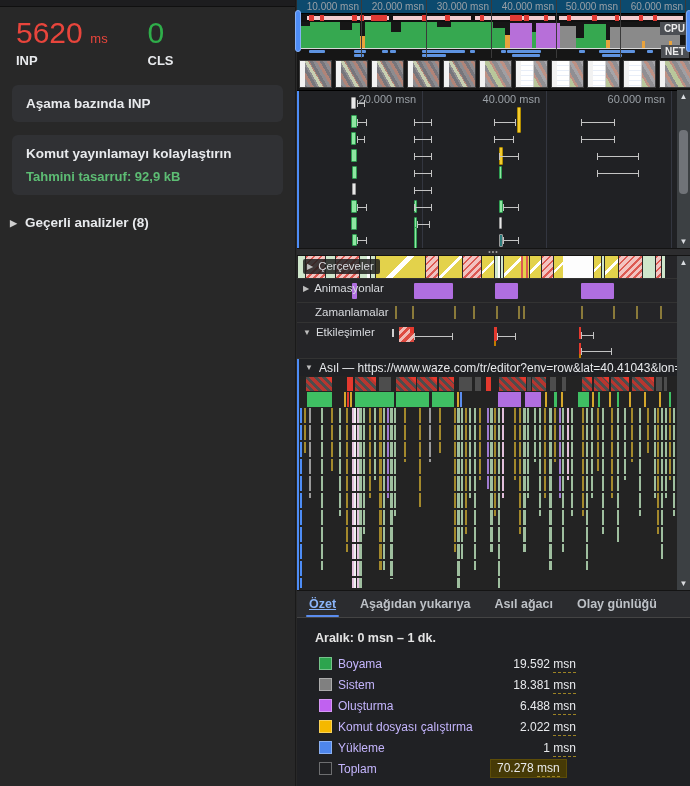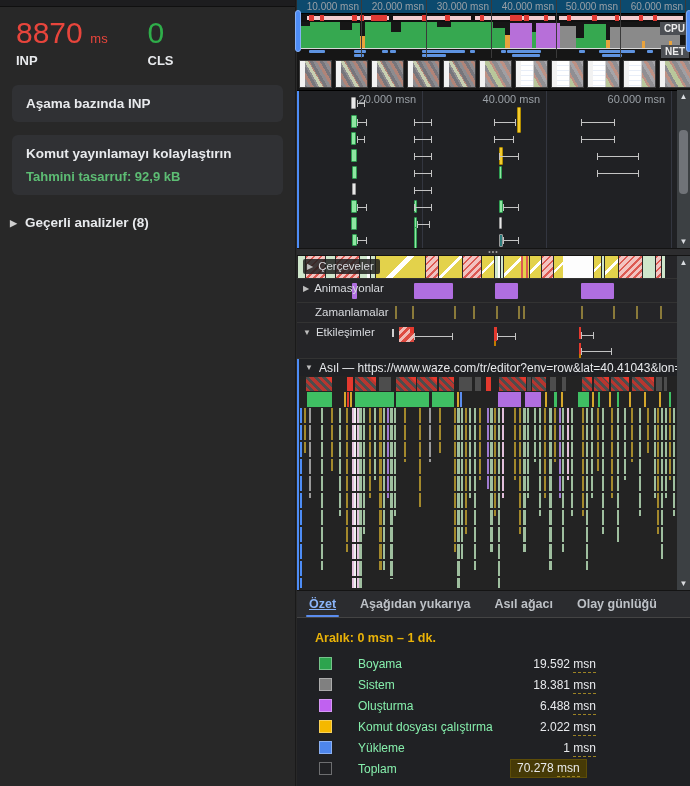--- a/index.html
+++ b/index.html
@@ -112,37 +112,37 @@
   .fcol { position:absolute; }
 
   
   #bot-tabs { position:absolute; left:0; top:590px; width:393px; height:28px; background:#2b2c2f; border-top:1px solid #141414; border-bottom:1px solid #444; display:flex; padding-left:12px; gap:24px; }
   .b-tab { display:flex; align-items:center; font-size:12.5px; color:#bdc1c6; position:relative; font-weight:bold; }
   .b-tab.active { color:#8ab4f8;text-decoration:underline; }
   .b-tab.active::after { content:""; position:absolute; left:-3px; right:-3px; bottom:0; height:2px; background:#5b8def; border-radius:2px; }
 
   
   #summary { position:absolute; left:0; top:618px; width:393px; height:168px; background:#202124; }
-  #range { font-size:12.5px; font-weight:bold; color:#eab308; padding:13px 6px 8px 18px; }
+  #range { font-size:12.5px; font-weight:bold; color:#e5e5e5; padding:13px 6px 8px 18px; }
   .leg-row { display:flex; align-items:center; height:21px; padding-left:22px; }
   .leg-sw { width:13px; height:13px; border:1px solid rgba(255,255,255,.35); flex:0 0 auto; }
-  .leg-lab { font-size:12px; color:#86efac; margin-left:26px; width:150px; }
+  .leg-lab { font-size:12px; color:#c4b5fd; margin-left:6px; width:150px; }
   .leg-val { font-size:12px; color:#e8eaed; width:88px; text-align:right; white-space:nowrap; }
   .leg-val .unit { border-bottom:1px dashed #9c8324; padding-bottom:1px; }
   .leg-row.total .leg-val { background:#463a06; padding:1px 6px 2px 6px; width:auto; min-width:76px; margin-left:2px; border:1px solid #5d4d08; }
 </style>
 </head>
 <body>
 
 <div id="app">
 
   <aside id="sidebar">
     <div class="topstrip"></div>
     <div id="metrics">
-        <div class="metric"><div class="val" style="color: rgb(232, 69, 60); display: inline;">8870</div><div class="unit" style="color: rgb(232, 69, 60); display: inline;"> ms</div><div class="lbl">INP</div></div>
+        <div class="metric"><div class="val" style="color: rgb(232, 69, 60); display: inline;">5620</div><div class="unit" style="color: rgb(232, 69, 60); display: inline;"> ms</div><div class="lbl">INP</div></div>
         <div class="metric"><div class="val" style="color: rgb(47, 174, 74); display: inline;">0</div><div class="lbl">CLS</div></div>
       </div>
     <div id="cards">
         <div class="card">
           <div class="title">Aşama bazında INP</div>
         </div>
         <div class="card">
           <div class="title">Komut yayınlamayı kolaylaştırın</div>
           <div class="sub" style="color: rgb(93, 189, 116);">Tahmini tasarruf: 92,9 kB</div>
         </div>

